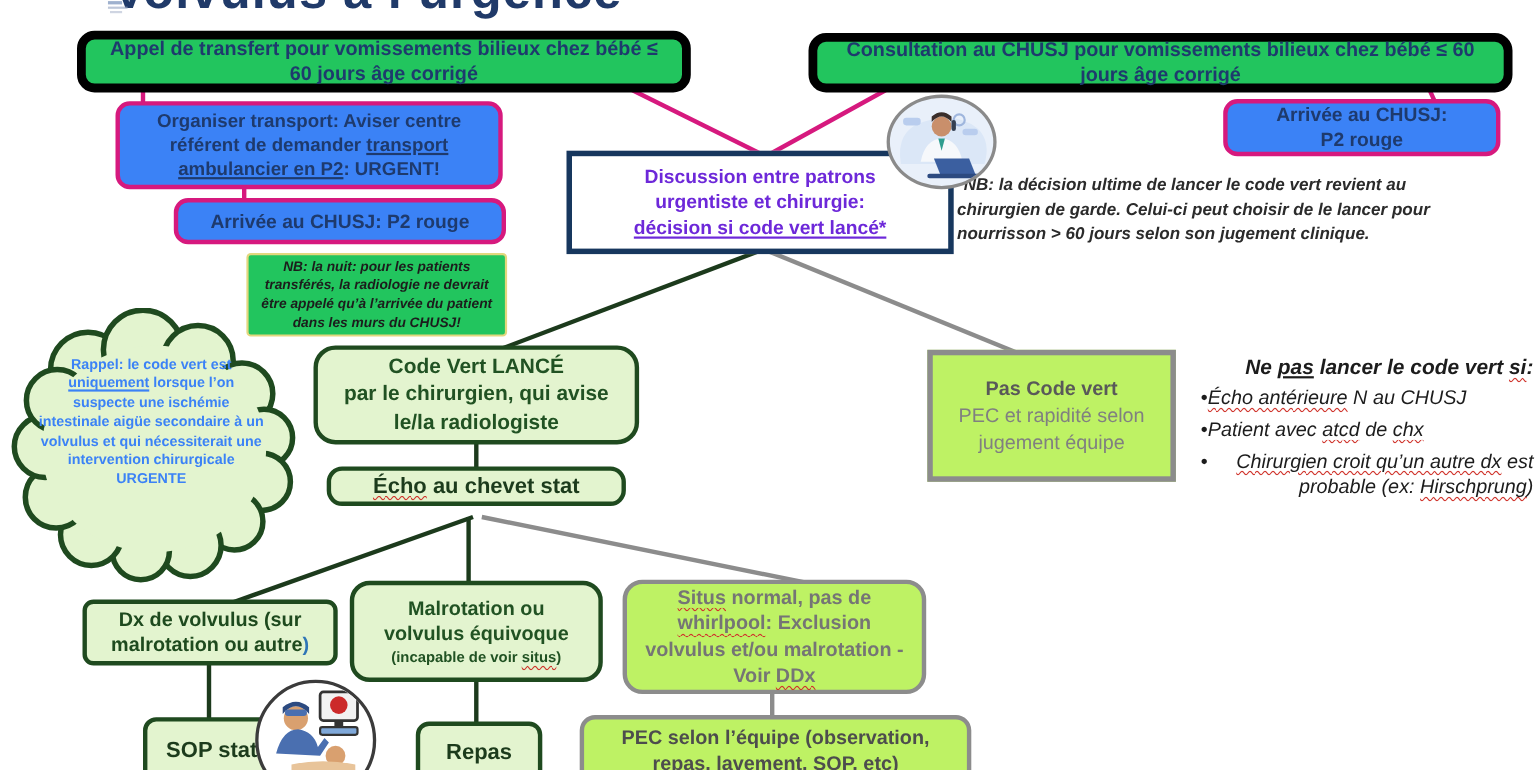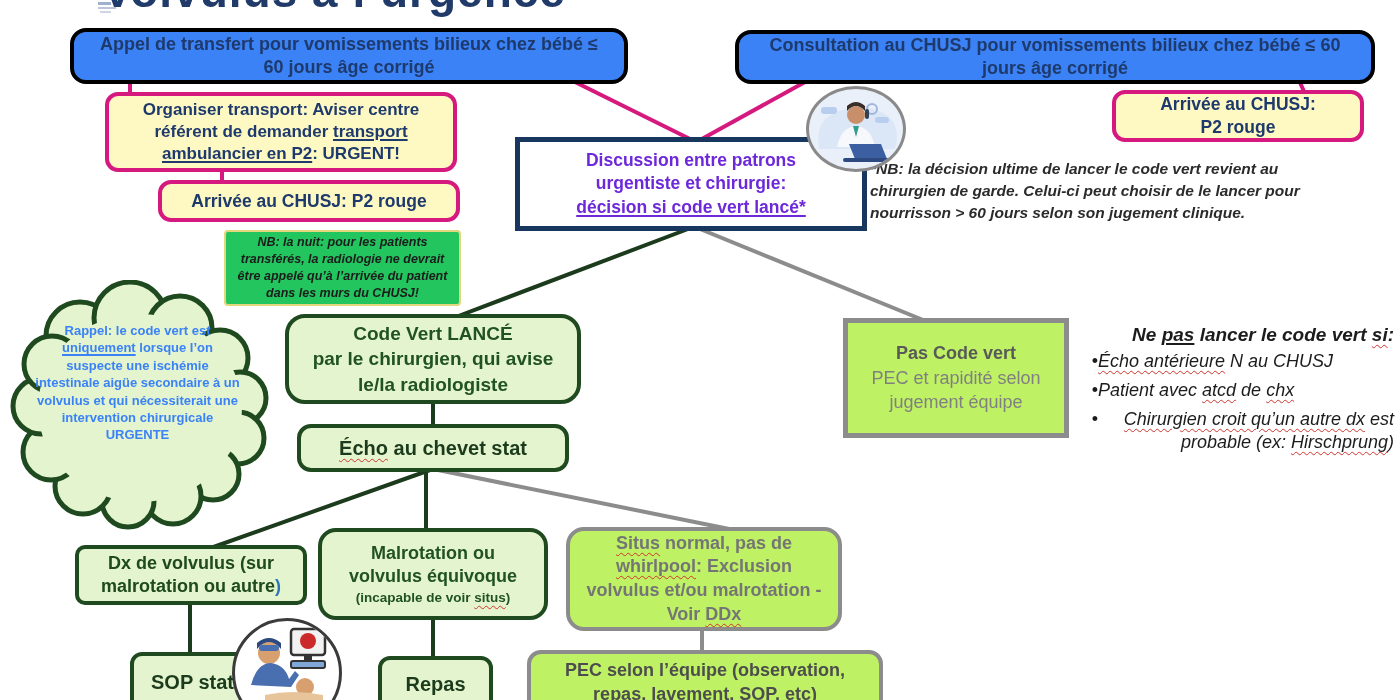--- a/index.html
+++ b/index.html
@@ -2,22 +2,22 @@
 <html><head>
 <meta charset="utf-8">
 <style>
   html,body{margin:0;padding:0;background:#ffffff;}
   #stage{position:relative;width:1400px;height:700px;overflow:hidden;background:#ffffff;
          font-family:"Liberation Sans",sans-serif;}
   .abs{position:absolute;box-sizing:border-box;}
   #lines{position:absolute;left:0;top:0;z-index:0;}
   .box{z-index:2;display:flex;flex-direction:column;align-items:center;justify-content:center;
        text-align:center;font-weight:bold;}
-  .pinkfill{background:#3b82f6;border:4px solid #000000;border-radius:16px;color:#1e3a6d;}
-  .pinkline{background:#fef9c3;border:4px solid #d6197e;border-radius:13px;color:#1e3a6d;}
+  .pinkfill{background:#22c55e;border:8px solid #000000;border-radius:16px;color:#1e3a6d;}
+  .pinkline{background:#3b82f6;border:4px solid #d6197e;border-radius:13px;color:#1e3a6d;}
   .greenbox{background:#e3f4cf;border:4px solid #1f4a1f;color:#215223;}
   .graybox{background:#bef264;border:4px solid #8c8c8c;color:#757575;}
   .u{text-decoration:underline;text-decoration-thickness:1.5px;text-underline-offset:2px;}
   .wavy{text-decoration:underline;text-decoration-style:wavy;text-decoration-color:#d0342c;
         text-decoration-thickness:1.2px;text-underline-offset:3px;}
   .title{z-index:1;font-size:46px;font-weight:800;color:#203a69;white-space:nowrap;letter-spacing:1px;}
   .italicnote{font-style:italic;font-weight:bold;color:#2b2b2b;}
   .bullets{z-index:2;color:#1c1c1c;}
   .bullets .hd{font-size:19px;font-weight:bold;font-style:italic;margin-bottom:4px;}
   .bullets .bl{display:flex;font-size:18px;font-style:italic;line-height:1.32;margin-bottom:5px;}
@@ -143,21 +143,21 @@
   <div class="abs cloudtext" style="left:35px;top:322px;width:205px;">
     <span>Rappel: le code vert est </span><span class="u">uniquement</span><span> lorsque l’on suspecte une ischémie intestinale aigüe secondaire à un volvulus et qui nécessiterait une intervention chirurgicale URGENTE</span>
   </div>
 
   <div class="abs box greenbox" style="left:285px;top:314px;width:296px;height:90px;border-radius:20px;font-size:19px;line-height:1.32;">
     <span>Code Vert LANCÉ</span>
     <span>par le chirurgien, qui avise</span>
     <span>le/la radiologiste</span>
   </div>
 
-  <div class="abs box greenbox" style="left:297px;top:424px;width:272px;height:48px;border-radius:14px;font-size:20px;color:#1c3b1c;">
+  <div class="abs box greenbox" style="left:297px;top:424px;width:272px;height:36px;border-radius:14px;font-size:20px;color:#1c3b1c;">
     <span>
       <span class="wavy">Écho</span><span> au chevet stat</span>
     </span>
   </div>
 
   <div class="abs box graybox" style="left:843px;top:318px;width:226px;height:120px;border-width:5px;border-radius:0;font-size:18px;line-height:1.38;">
     <span style="color:#595959;">Pas Code vert</span>
     <span style="font-weight:normal;color:#808080;">PEC et rapidité selon</span>
     <span style="font-weight:normal;color:#808080;">jugement équipe</span>
   </div>

